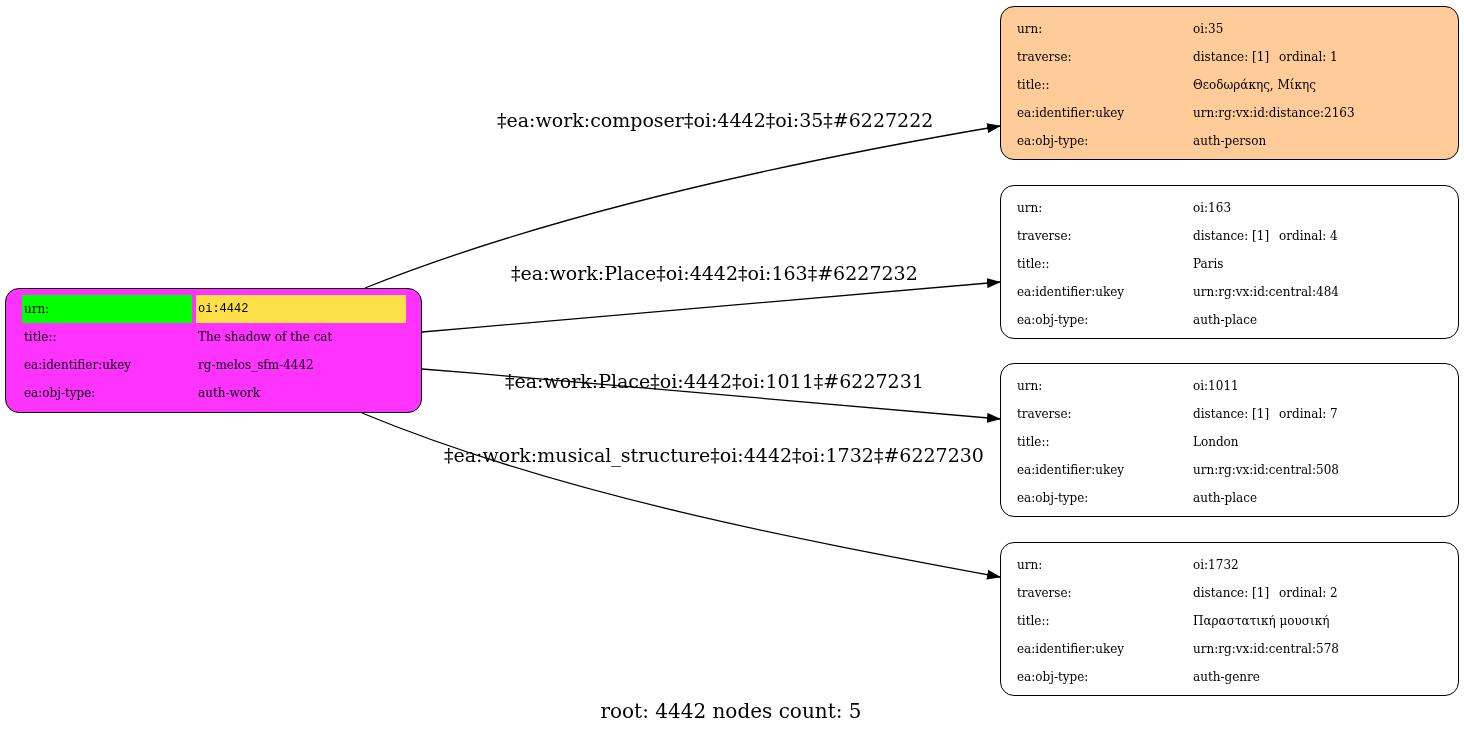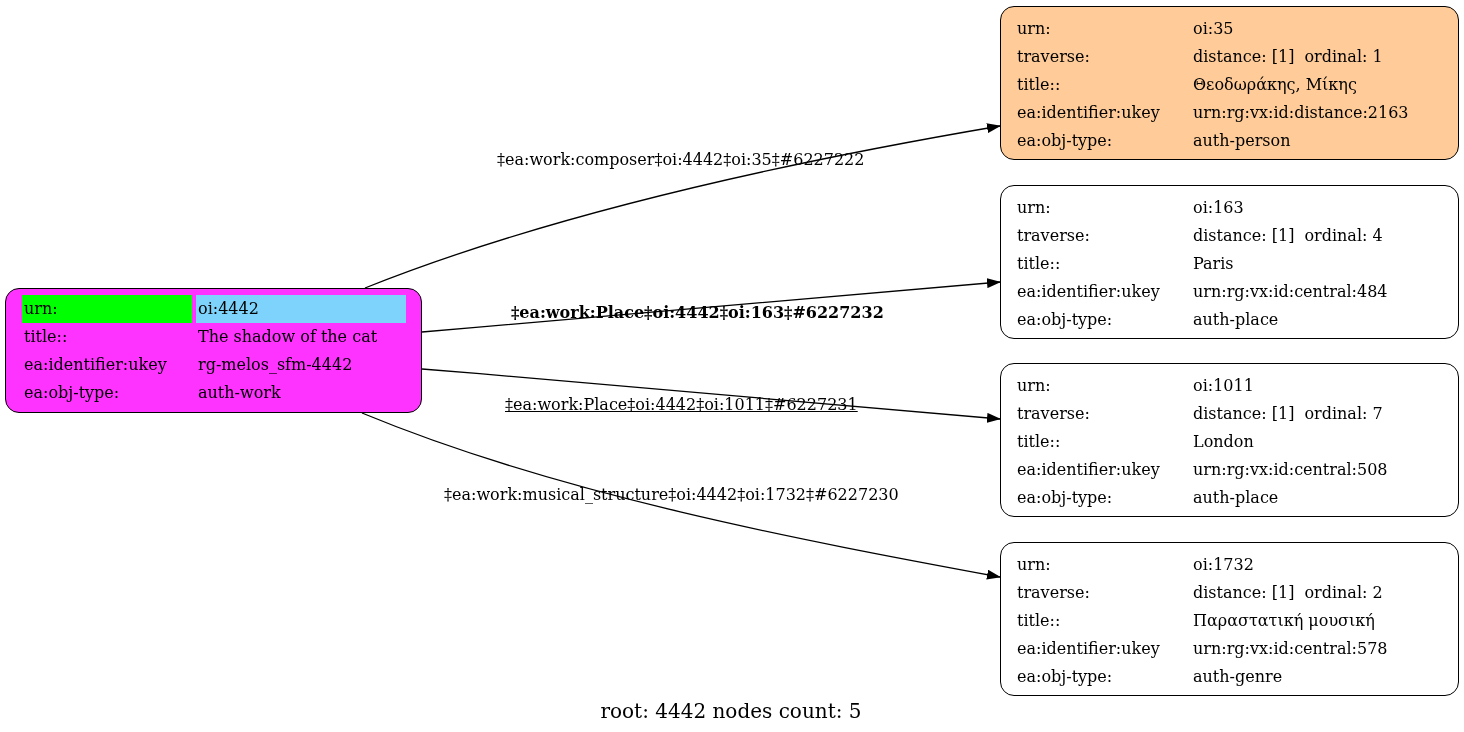--- a/index.html
+++ b/index.html
@@ -1,57 +1,57 @@
 <!DOCTYPE html>
 <html><head>
 <meta charset="utf-8">
 <style>
   html, body { margin: 0; padding: 0; background: #ffffff; }
   body { width: 1464px; height: 732px; position: relative; overflow: hidden;
          font-family: "DejaVu Serif", "Liberation Serif", serif; color: #000; }
   #edges { position: absolute; left: 0; top: 0; width: 1464px; height: 732px; }
   .node { position: absolute; border: 1.3px solid #000; border-radius: 14px; box-sizing: border-box; }
   .node table { border-collapse: separate; border-spacing: 4px 0; position: absolute; left: 10px; top: 8px; }
-  .node td { font-size: 16px; line-height: 28px; height: 28px; padding: 0 2px; white-space: nowrap; vertical-align: middle; }
+  .node td { font-size: 12px; line-height: 28px; height: 28px; padding: 0 2px; white-space: nowrap; vertical-align: middle; }
   .root { left: 5px; top: 288px; width: 417px; height: 125px; background: #ff33ff; }
   .root table { left: 12px; top: 6px; border-spacing: 4px 0; }
   .root td.k { width: 166px; }
   .root tr.hl td { background: #00ff00; }
   .child { left: 1000px; width: 459px; height: 154px; }
   .child td.k { width: 168px; }
   .child .ord { display: inline-block; margin-left: 10px; }
-  .edge-label { position: absolute; font-size: 16px; white-space: nowrap; margin-top: 41px; }
+  .edge-label { position: absolute; font-size: 19px; white-space: nowrap; }
   .footer { position: absolute; top: 699px; left: 0; width: 1462px; text-align: center; font-size: 20px; }
 </style>
 </head>
 <body>
 
 <svg id="edges" xmlns="http://www.w3.org/2000/svg">
   <defs>
     <marker id="arrow" markerWidth="14" markerHeight="10" refX="13" refY="5" orient="auto" markerUnits="userSpaceOnUse">
       <path d="M0,0 L14,5 L0,10 z" fill="#000"></path>
     </marker>
   </defs>
   <path d="M365,288 C560,210 800,160 1000,126" stroke="#000" stroke-width="1.3" fill="none" marker-end="url(#arrow)"></path>
   <path d="M422,332 C620,315 820,298 1000,282" stroke="#000" stroke-width="1.3" fill="none" marker-end="url(#arrow)"></path>
   <path d="M422,369 C620,385 820,403 1000,419" stroke="#000" stroke-width="1.3" fill="none" marker-end="url(#arrow)"></path>
   <path d="M362,413 C560,495 800,540 1000,577" stroke="#000" stroke-width="1.3" fill="none" marker-end="url(#arrow)"></path>
 </svg>
 
 <div class="edge-label" style="left:497px; top:109px;">‡ea:work:composer‡oi:4442‡oi:35‡#6227222</div>
-<div class="edge-label" style="left:511px; top:262px;font-weight:bold;">‡ea:work:Place‡oi:4442‡oi:163‡#6227232</div>
-<div class="edge-label" style="left:505px; top:354px;text-decoration:underline;">‡ea:work:Place‡oi:4442‡oi:1011‡#6227231</div>
+<div class="edge-label" style="left:511px; top:262px;">‡ea:work:Place‡oi:4442‡oi:163‡#6227232</div>
+<div class="edge-label" style="left:505px; top:370px;">‡ea:work:Place‡oi:4442‡oi:1011‡#6227231</div>
 <div class="edge-label" style="left:444px; top:444px;">‡ea:work:musical_structure‡oi:4442‡oi:1732‡#6227230</div>
 
 <div class="node root" style="background: rgb(255, 51, 255);">
   <table>
     <tbody>
         <tr class="hl">
       <td class="k" style="background: rgb(0, 255, 0);">urn:</td>
-      <td style="width: 206px; background: #7dd3fc;">oi:4442</td>
+      <td style="width: 206px; background: #fde047; font-family: Liberation Mono, monospace;">oi:4442</td>
     </tr>
     <tr>
       <td class="k">title::</td>
       <td>The shadow of the cat</td>
     </tr>
     <tr>
       <td class="k">ea:identifier:ukey</td>
       <td>rg-melos_sfm-4442</td>
     </tr>
     <tr>

